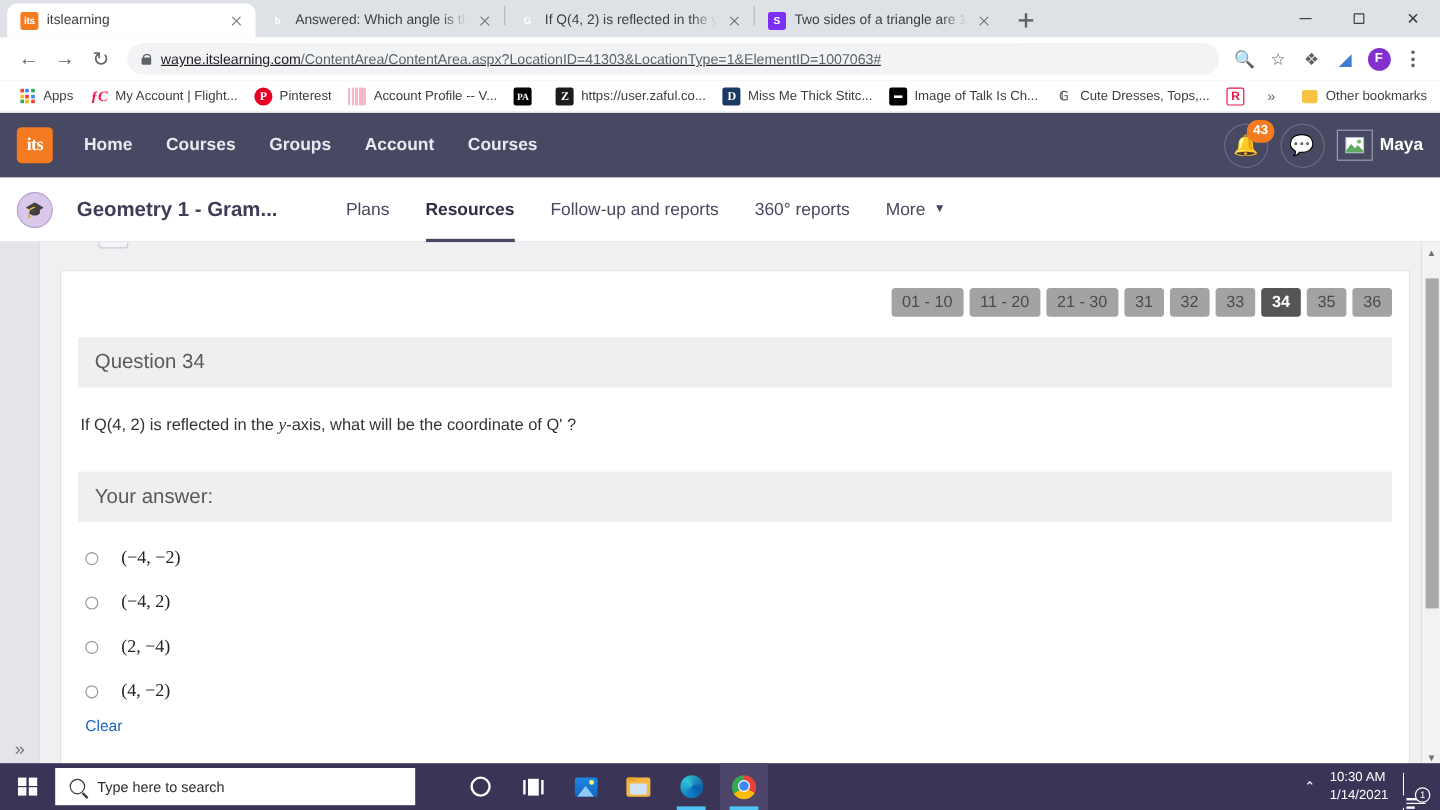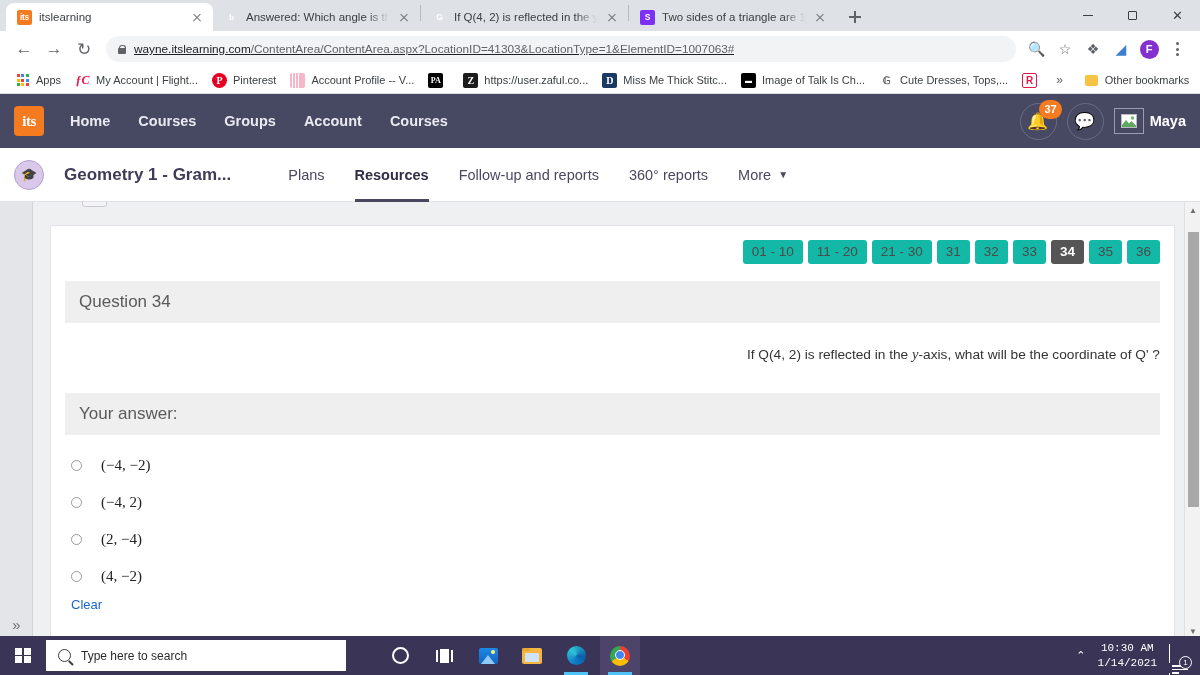--- a/index.html
+++ b/index.html
@@ -157,27 +157,27 @@
   .rail-expand { position:absolute; bottom:4px; left:0; width:33px; height:24px;
       display:flex; align-items:center; justify-content:center; color:#6e7175; font-size:15px; }
 
   .scroll-body { flex:1; position:relative; overflow:hidden; background:#eef0f2; }
   .stub-tab { position:absolute; left:49px; top:-5px; width:25px; height:10px;
       background:#f4f4f6; border:1px solid #c9cbd0; border-radius:3px; }
 
   .card { position:absolute; left: 17px; top: 23px; right: 9px; bottom: -90px;
           background:#ffffff; border:1px solid #e2e3e6; }
   .pager { display:flex; justify-content:flex-end; gap:5px; padding: 14px 14px 0 0; }
-  .pbtn { background:#14b8a6; border-radius:3px; font-size:13.5px; color:#4b4b4b;
+  .pbtn { background:#a3a3a3; border-radius:3px; font-size:13.5px; color:#4b4b4b;
           padding: 5px 9px; line-height:1; white-space:nowrap; }
   .pbtn.sel { background:#555555; color:#ffffff; font-weight:600; }
 
   .qheader { margin: 17px 14px 0 14px; background:#efefef; padding: 11px 14px;
              font-size:17px; color:#5a5a5a; }
-  .qtext { margin: 23px 14px 0 31px; font-size:13.7px; color:#333333;text-align:right; }
+  .qtext { margin: 23px 14px 0 16px; font-size:13.7px; color:#333333; }
   .qtext .ital { font-family:"Liberation Serif", serif; font-style:italic; font-size:14.5px; }
   .ansheader { margin: 30px 14px 0 14px; background:#efefef; padding: 11px 14px;
                font-size:17px; color:#5a5a5a; }
   .opts { margin: 12px 14px 0 14px; }
   .opt { display:flex; align-items:center; gap:19px; padding: 10px 0 10px 6px; }
   .radio { width:11px; height:11px; border:1px solid #9a9a9a; border-radius:50%;
            background:#fff; flex:none; }
   .opt-label { font-size:15px; color:#222; font-family:"Liberation Serif", serif; }
   .clearlink { margin: 2px 14px 0 20px; font-size:13px; color:#1a66c2; }
 
@@ -227,21 +227,21 @@
           background:conic-gradient(from 200deg, #0f7ec8, #2ec4d6 120deg, #0b5ea8 260deg, #0f7ec8); }
   .chrome-ic { width:20px; height:20px; border-radius:50%;
       background: conic-gradient(#ea4335 0 33%, #fbbc05 33% 66%, #34a853 66% 100%);
       position:relative; }
   .chrome-ic::after { content:''; position:absolute; left:6px; top:6px; width:8px; height:8px;
       border-radius:50%; background:#4285f4; border:1.5px solid #fff; box-sizing:content-box;
       margin:-1.5px; }
   .tray { margin-left:auto; display:flex; align-items:center; gap:12px; padding-right:10px;
           color:#ffffff; }
   .tray-chev { font-size:11px; }
-  .clock { text-align:center; font-size:11px; line-height:1.35;font-family:Liberation Mono, monospace; }
+  .clock { text-align:left; font-size:11px; line-height:1.35; }
   .notif { width:21px; height:21px; position:relative; }
   .notif-box { width:17px; height:14px; border:1.6px solid #fff; border-radius:1.5px; }
   .notif-box i { display:block; height:1.4px; background:#fff; margin:2.2px 2.5px 0 2.5px; }
   .notif-cnt { position:absolute; right:-2px; bottom:-3px; width:13px; height:13px;
       border-radius:50%; background:#3a3457; border:1.4px solid #fff; color:#fff;
       font-size:8px; display:flex; align-items:center; justify-content:center; }
 </style>
 </head>
 <body>
 
@@ -383,21 +383,21 @@
     <div class="its-links">
       <span class="its-link">Home</span>
       <span class="its-link">Courses</span>
       <span class="its-link">Groups</span>
       <span class="its-link">Account</span>
       <span class="its-link">Courses</span>
     </div>
     <div class="its-right">
       <div class="circ-btn">
         <span>🔔</span>
-        <span class="badge">37</span>
+        <span class="badge">43</span>
       </div>
       <div class="circ-btn">
         <span>💬</span>
       </div>
       <div class="user-block">
         <span class="brokenimg">
           <svg width="16" height="14" viewBox="0 0 16 14">
             <rect x="0.5" y="0.5" width="15" height="13" fill="#ffffff" stroke="#b9bac6"></rect>
             <path d="M1 11 L5 6 L8 9.5 L10.5 7 L15 11.5 L15 13 L1 13 Z" fill="#5fa85f"></path>
             <circle cx="11.5" cy="4" r="1.8" fill="#6fbe6f"></circle>

